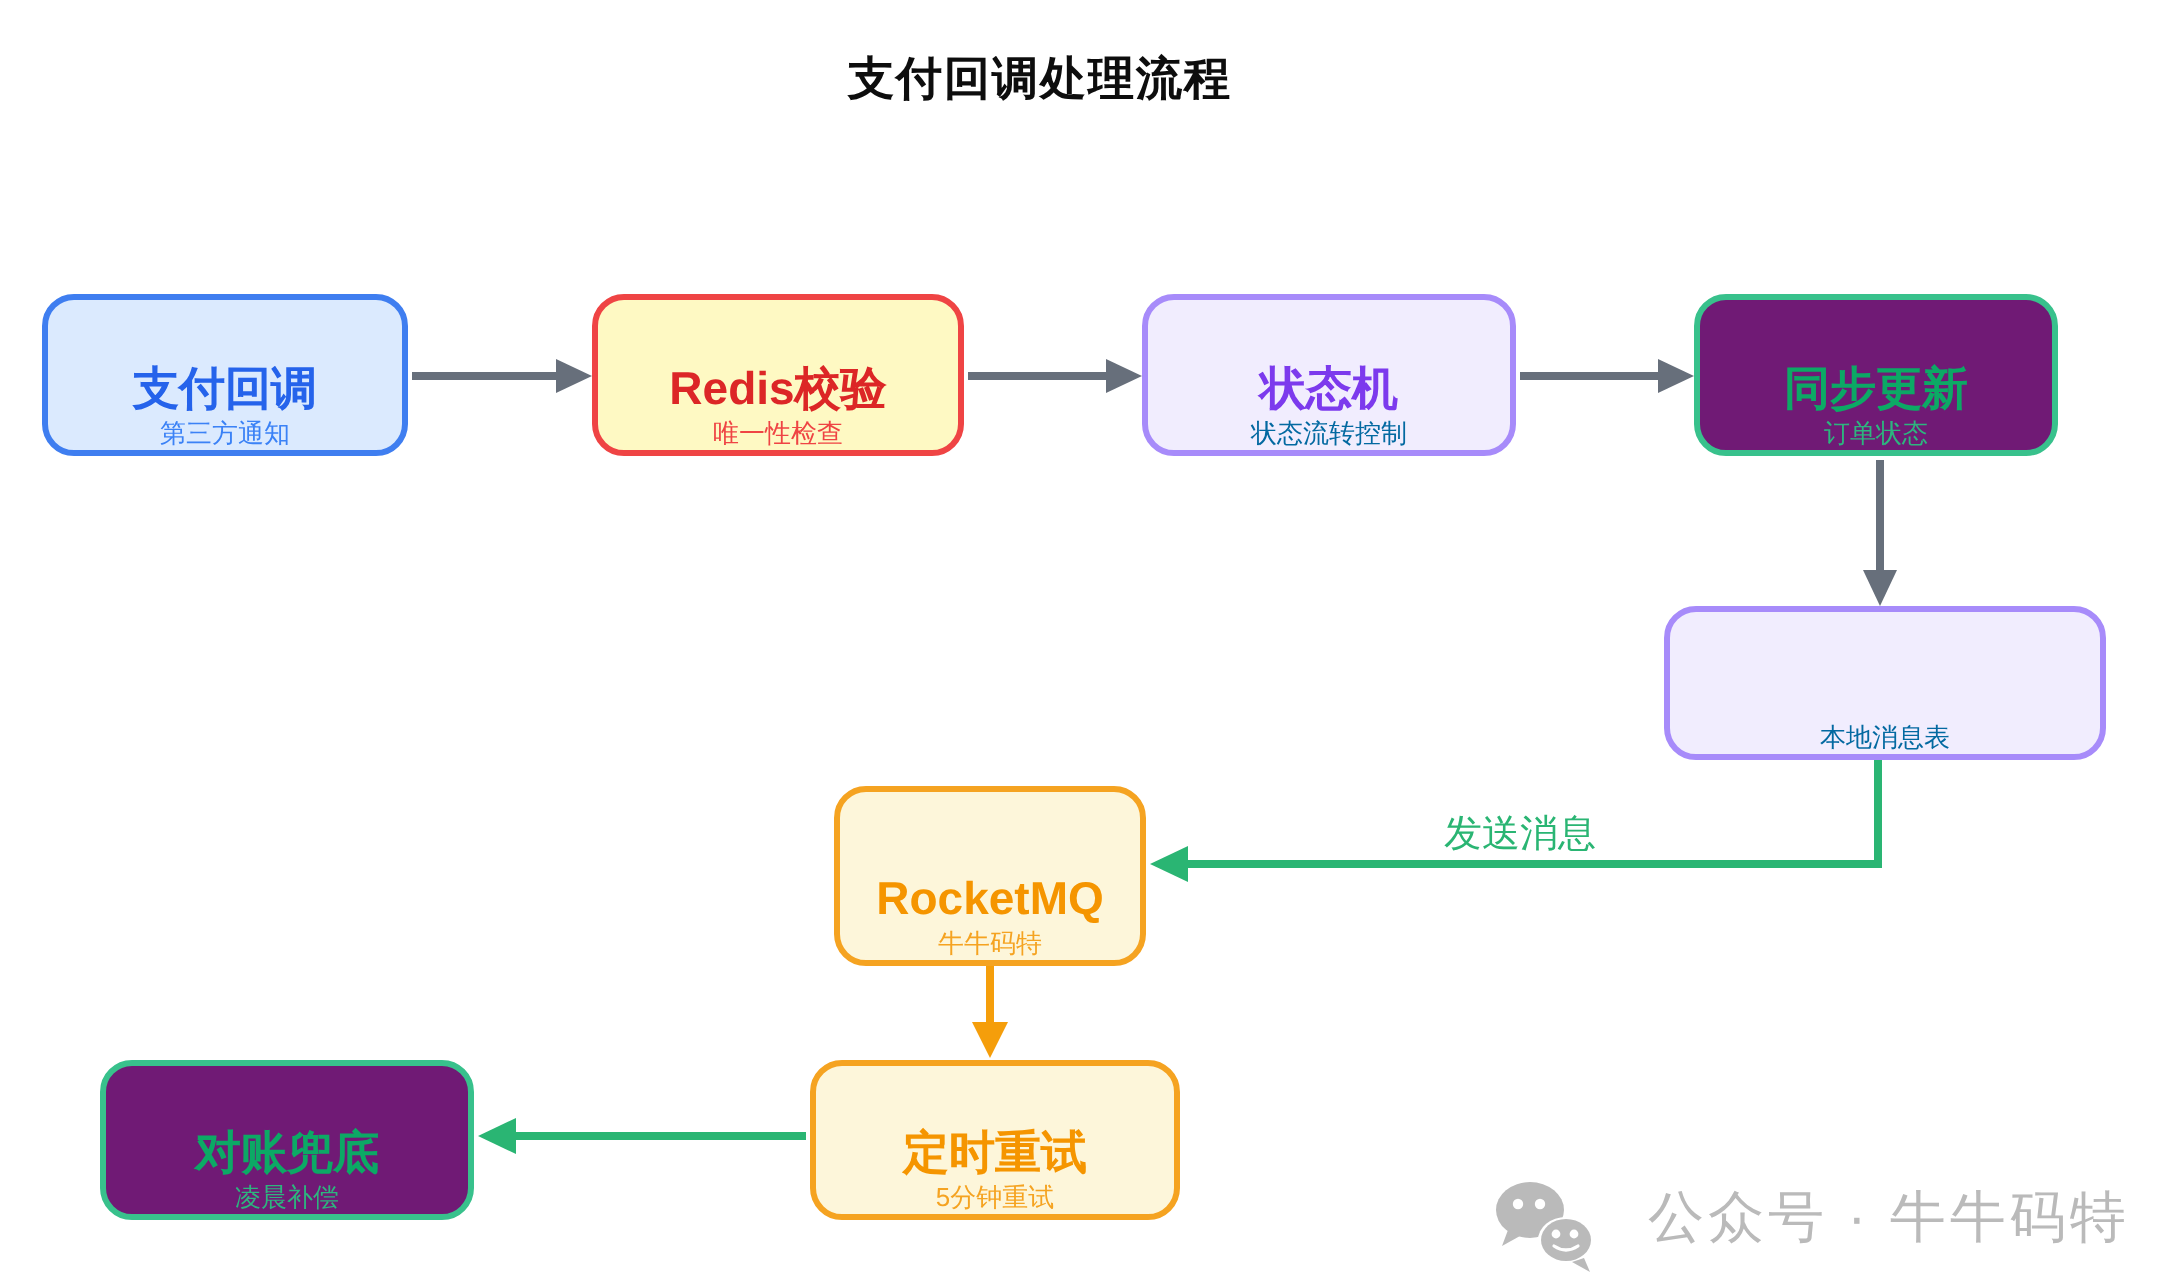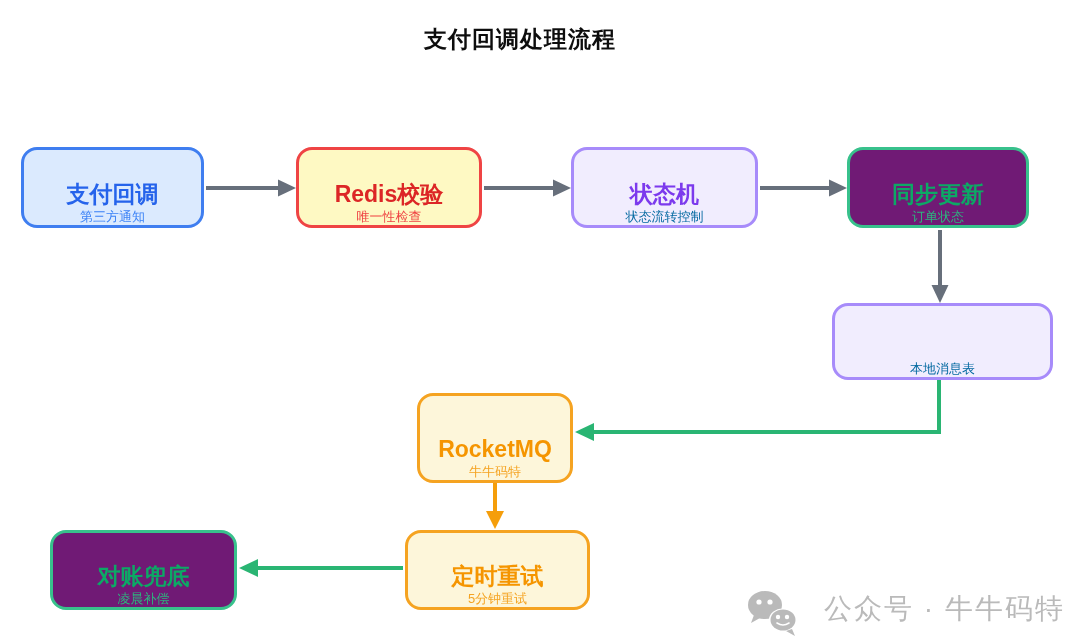--- a/index.html
+++ b/index.html
@@ -80,20 +80,21 @@
       <line x1="495" y1="469" x2="495" y2="513" stroke="#f59e0b" stroke-width="4"></line>
       <polygon points="495,529 486,511 504,511" fill="#f59e0b"></polygon>
     </g>
 
     <g>
       <line x1="403" y1="568" x2="256" y2="568" stroke="#2ab573" stroke-width="4"></line>
       <polygon points="239,568 258,559 258,577" fill="#2ab573"></polygon>
     </g>
   </svg>
 
+  <div class="edge-label">发送消息</div>
 
   <div class="node blue" style="left:21px;top:147px;width:183px;height:81px">
     <div class="node-title">支付回调</div>
     <div class="node-subtitle">第三方通知</div>
   </div>
 
   <div class="node red" style="left:296px;top:147px;width:186px;height:81px">
     <div class="node-title">Redis校验</div>
     <div class="node-subtitle">唯一性检查</div>
   </div>

